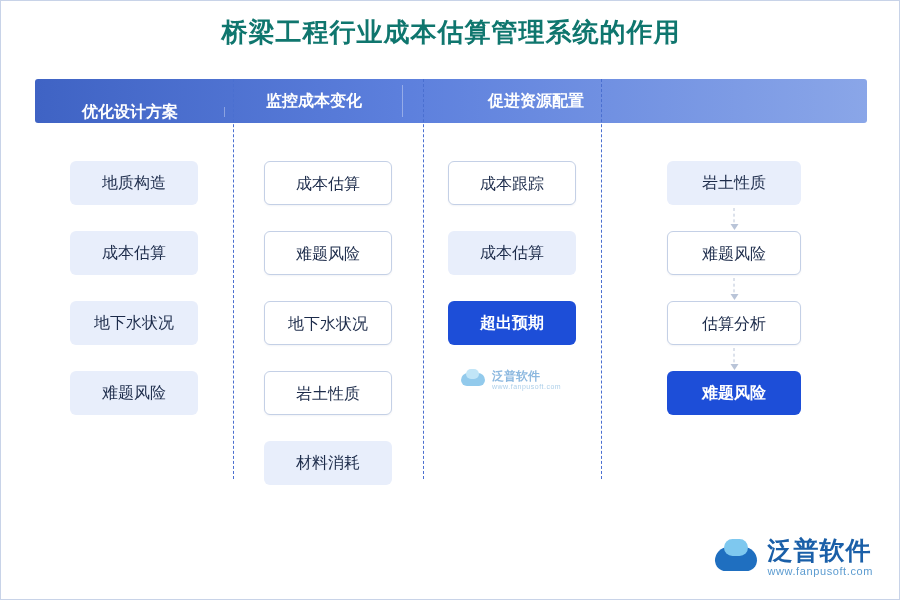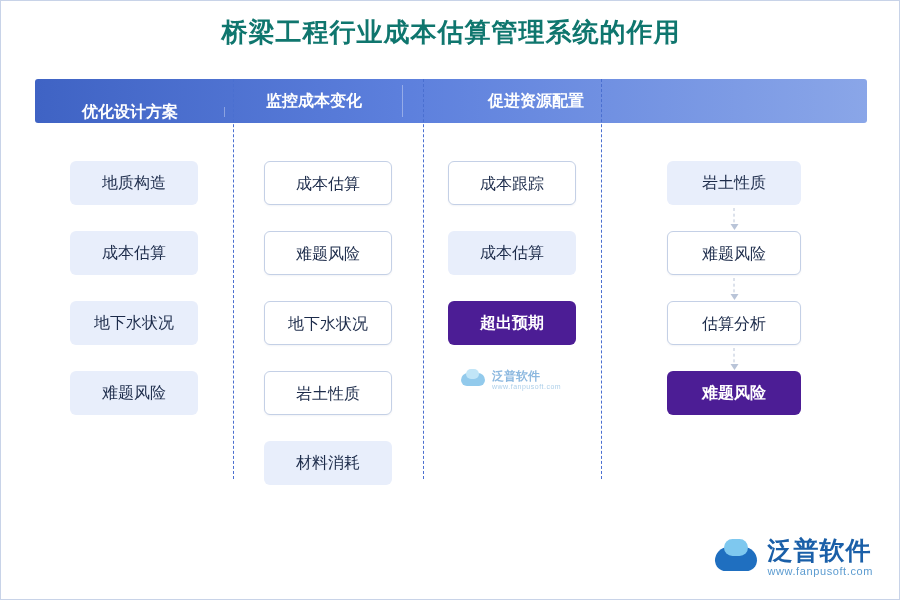--- a/index.html
+++ b/index.html
@@ -104,21 +104,21 @@
     width: 128px;
   }
   .node.white {
     background: #ffffff;
     border: 1px solid #c4d0e6;
     color: #1c2b4a;
     width: 128px;
     box-shadow: 0 1px 2px rgba(30,50,100,0.06);
   }
   .node.blue {
-    background: #4c1d95;
+    background: #1d4ed8;
     color: #ffffff;
     width: 128px;
     font-weight: bold;
   }
   .col0 .node { width: 128px; }
   .col1 .node { width: 128px; }
   .col2 .node { width: 128px; }
   .col3 .node { width: 134px; }
 
   

